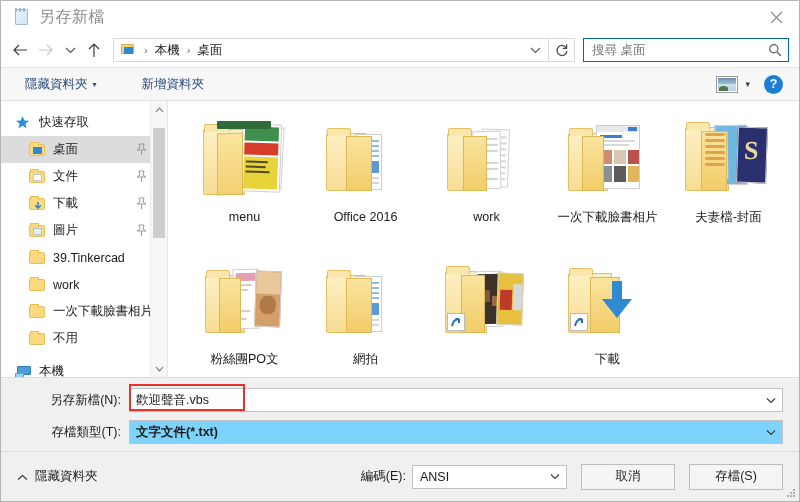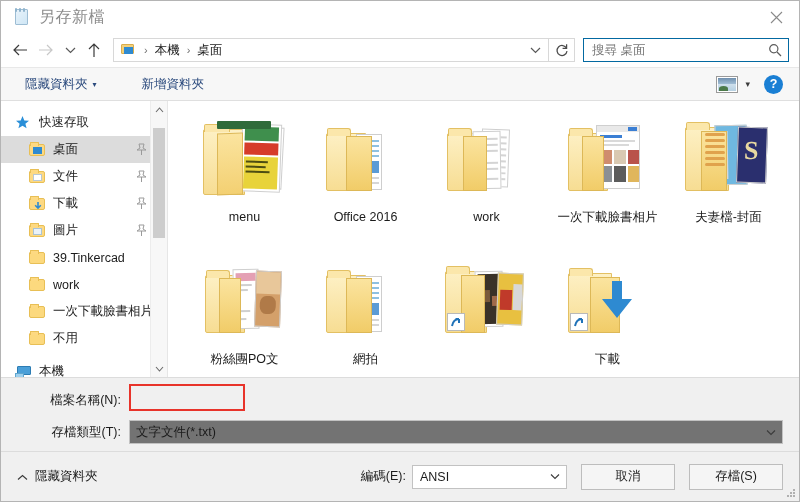--- a/index.html
+++ b/index.html
@@ -310,21 +310,21 @@
     width: 112px; text-align:right; padding-right: 8px;
     font-size: 12.5px; color:#1b1b1b;
   }
   .fctrl {
     flex: 1 1 auto; height: 24px;
     border:1px solid #c2c2c2; background:#fff;
     display:flex; align-items:center; padding-left:6px;
     font-size: 12.5px; color:#1b1b1b;
     position: relative;
   }
-  .fctrl.grey { background:#737373; }
+  .fctrl.grey { background:#7dd3fc;font-weight:bold; }
   .fctrl .cb-caret {
     position:absolute; right:0; top:0; width:22px; height:22px;
     display:flex; align-items:center; justify-content:center;
     font-size:10px; color:#3b3b3b;
   }
   .red-highlight {
     position:absolute; left:128px; top:383px;
     width:116px; height:27px;
     border: 2px solid #e8332a;
     z-index: 50; pointer-events:none;
@@ -790,21 +790,29 @@
           </div>
           <div class="fname">下載</div>
         </div>
 
       </div>
     </div>
   </div>
 
   <div class="formarea">
     <div class="formrow">
-      <div class="flabel">檔案名稱(N):</div>
+      <div class="flabel">另存新檔(N):</div>
+      <div class="fctrl">
+        <span>歡迎聲音.vbs</span>
+        <span class="cb-caret">
+          <svg width="10" height="7" viewBox="0 0 10 7">
+              <path d="M1 1.5 L5 5.5 L9 1.5" stroke="#3b3b3b" stroke-width="1.1" fill="none"></path>
+            </svg>
+        </span>
+      </div>
     </div>
     <div class="formrow">
       <div class="flabel">存檔類型(T):</div>
       <div class="fctrl grey">
         <span>文字文件(*.txt)</span>
         <span class="cb-caret">
           <svg width="10" height="7" viewBox="0 0 10 7">
               <path d="M1 1.5 L5 5.5 L9 1.5" stroke="#3b3b3b" stroke-width="1.1" fill="none"></path>
             </svg>
         </span>

